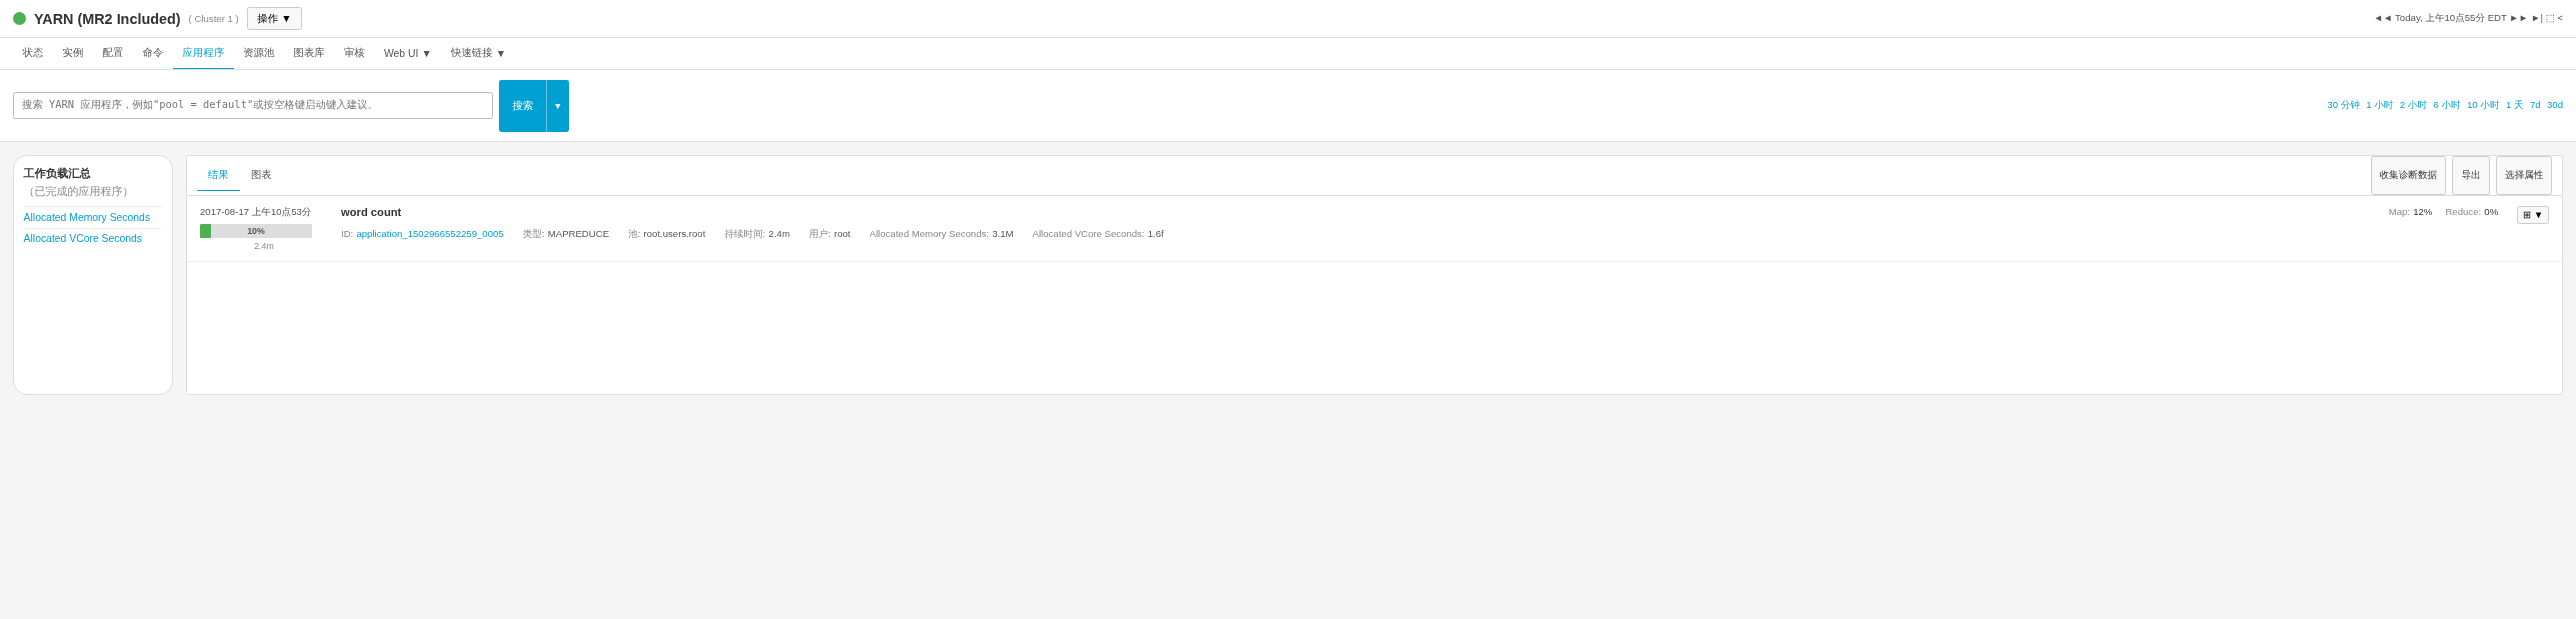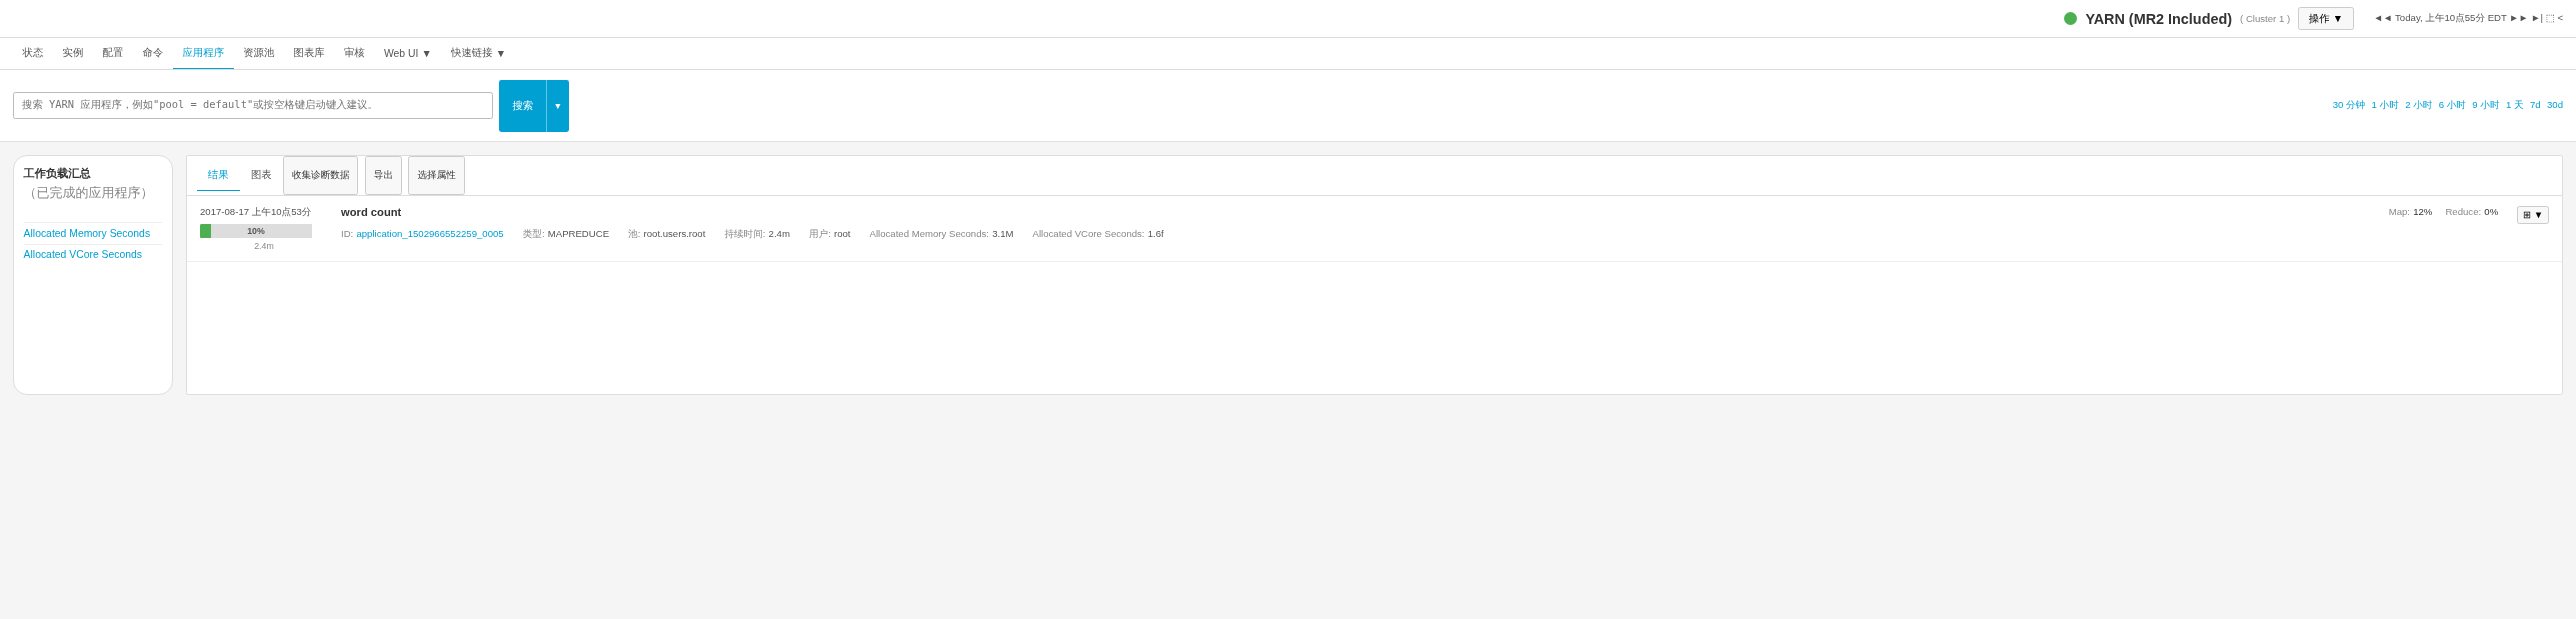--- a/index.html
+++ b/index.html
@@ -1,20 +1,20 @@
 <!DOCTYPE html>
 <html style="font-size:13px"><head>
   <meta charset="utf-8">
   <style>
     * { box-sizing: border-box; margin: 0; padding: 0; }
     body { font-family: "Microsoft YaHei", "PingFang SC", Arial, sans-serif; font-size: 10.4px; background: #f5f5f5; color: #333; }
 
     
     .top-header {
-      display: flex; align-items: center; justify-content: flex-end;
+      display: flex; align-items: center; justify-content: space-between;
       background: #fff; padding: 6.4px 13px; border-bottom: 0.8px solid #ddd;
       height: 38px;
       gap: 20px;
     }
     .top-header-left { display: flex; align-items: center; gap: 8px; }
     .yarn-dot { width: 13px; height: 13px; border-radius: 50%; background: #4caf50; display: inline-block; }
     .yarn-title { font-size: 14.4px; font-weight: bold; color: #333; }
     .cluster-tag { font-size: 9.6px; color: #888; }
     .ops-button {
       border: 0.8px solid #ccc; background: #f8f8f8; padding: 3.2px 9.6px;
@@ -57,29 +57,29 @@
 
     
     .main-content { display: flex; gap: 0; padding: 13px; gap: 13px; }
 
     
     .sidebar {
       width: 160px; flex-shrink: 0; background: #fff; border: 0.8px solid #ddd; border-radius: 14px;
       padding: 9.6px; min-height: 240px;
     }
     .sidebar-title { font-size: 11.2px; font-weight: bold; color: #333; margin-bottom: 3.2px; }
-    .sidebar-subtitle { font-size: 13px; color: #888; margin-bottom: 20px; }
+    .sidebar-subtitle { font-size: 11px; color: #888; margin-bottom: 7px; }
     .sidebar-item { font-size: 10.4px; color: #00a0d2; padding: 4.8px 0; cursor: pointer; border-top: 0.8px solid #eee; }
 
     
     .results-area { flex: 1; background: #fff; border: 0.8px solid #ddd; border-radius: 2.4px; }
 
     
     .tabs-row {
-      display: flex; align-items: center; justify-content: flex-start;
+      display: flex; align-items: center; justify-content: space-between;
       padding: 0 9.6px; border-bottom: 0.8px solid #ddd;
     }
     .tabs { display: flex; }
     .tab {
       padding: 8px 11.2px; font-size: 10.4px; cursor: pointer; color: #555;
       border-bottom: 1.6px solid transparent;
     }
     .tab.active { color: #00a0d2; border-bottom: 1.6px solid #00a0d2; }
     .tabs-actions { display: flex; gap: 6.4px; }
     .action-btn {
@@ -182,21 +182,21 @@
     <div class="search-button-group">
       <button class="search-btn">搜索</button>
       <button class="search-btn-arrow">▼</button>
     </div>
   </div>
   <div class="time-filters">
     <span class="time-filter">30 分钟</span>
     <span class="time-filter">1 小时</span>
     <span class="time-filter">2 小时</span>
     <span class="time-filter">6 小时</span>
-    <span class="time-filter">9 小时</span>
+    <span class="time-filter">10 小时</span>
     <span class="time-filter">1 天</span>
     <span class="time-filter">7d</span>
     <span class="time-filter">30d</span>
   </div>
 </div>
 
 <div class="main-content">
 
   <div class="sidebar">
     <div class="sidebar-title">工作负载汇总</div>

